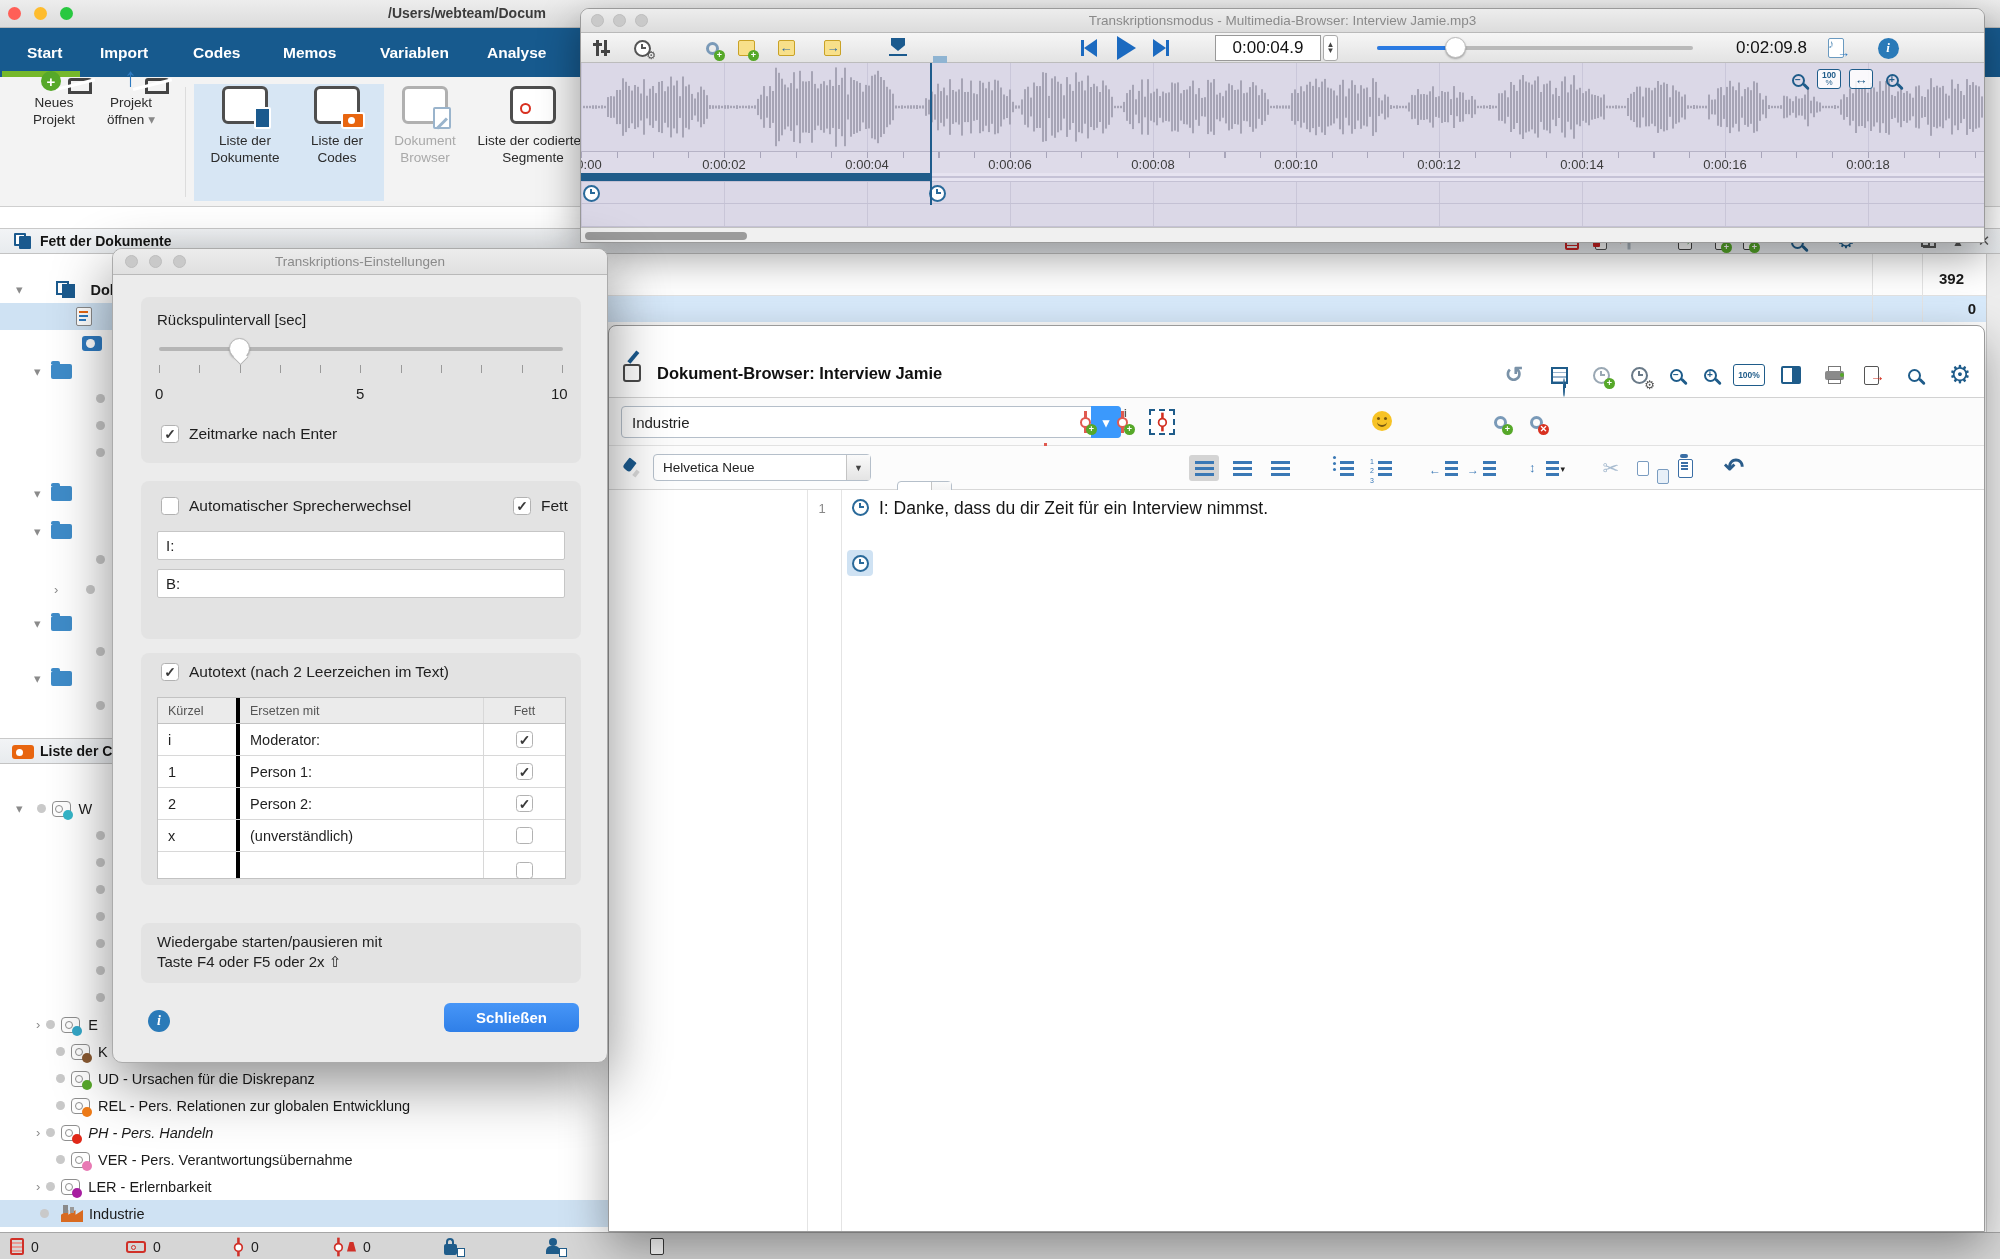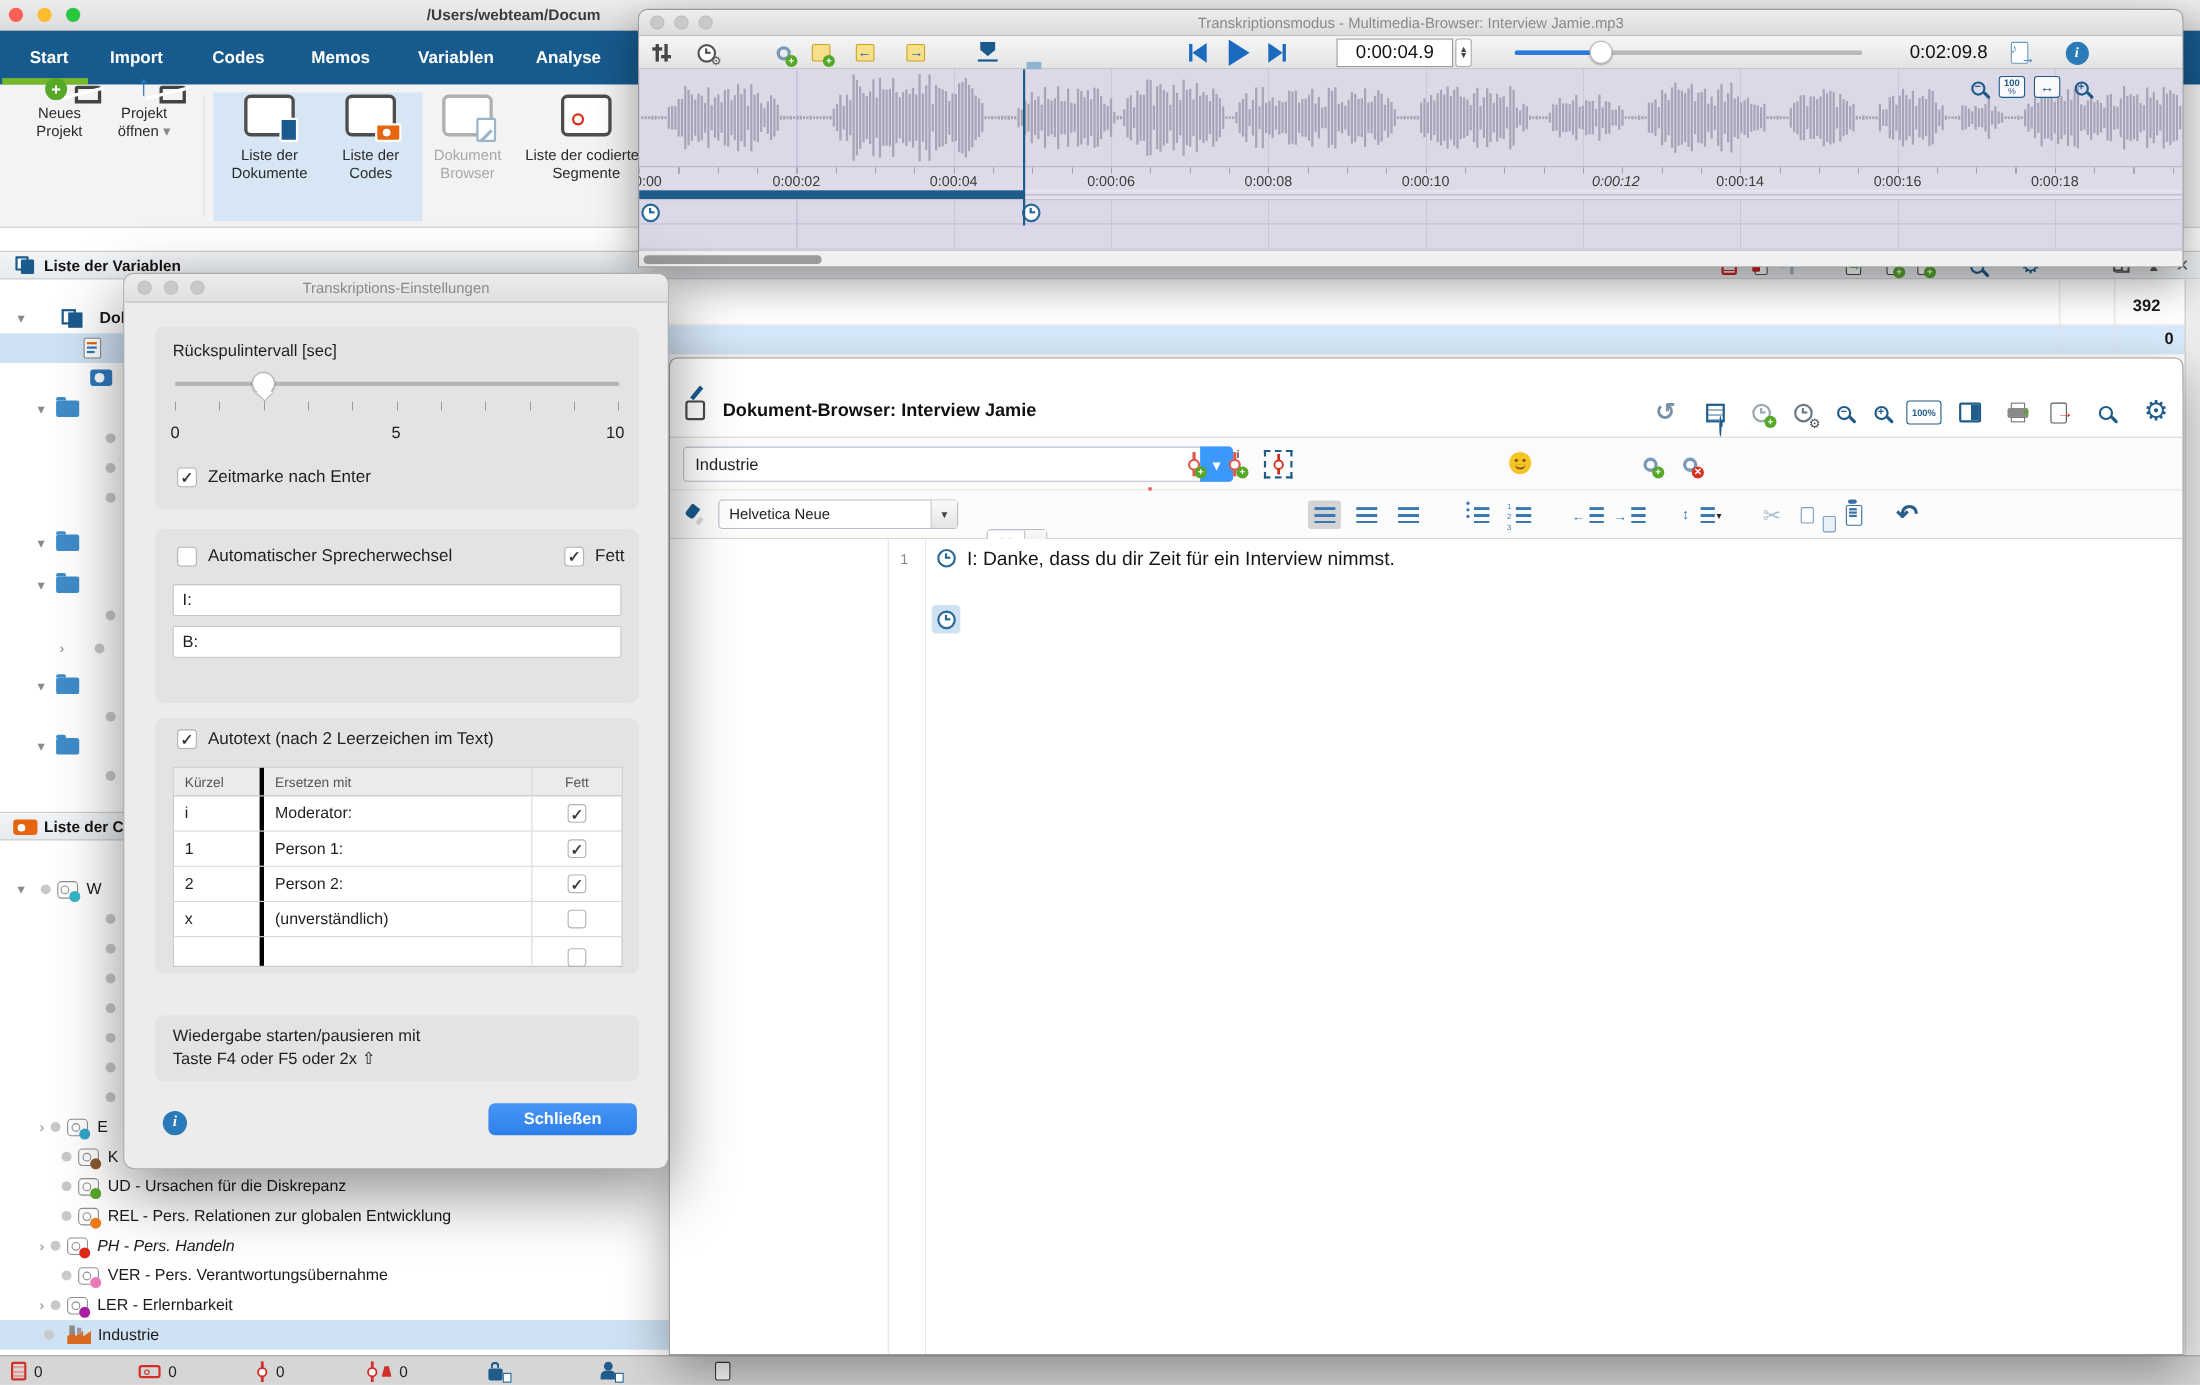--- a/index.html
+++ b/index.html
@@ -182,21 +182,21 @@
       <span class="codesym abs" style="right:-6px;bottom:-8px;color:#d83020;background:#fff;"></span>
     </span>
     <span class="lbl"><span>Liste der codierten</span><br><span>Segmente</span></span>
   </div>
 
   <div class="abs panelhead" style="left:0;top:228px;width:2000px;height:26px;">
     <span class="abs" style="left:14px;top:4px;width:18px;height:16px;">
       <span class="abs" style="left:0;top:0;width:12px;height:13px;background:#fff;border:2px solid #1b5a8e;border-radius:1px;"></span>
       <span class="abs" style="left:5px;top:3px;width:12px;height:13px;background:#1b5a8e;border-radius:1px;"></span>
     </span>
-    <span class="abs" style="left:40px;top:4px;font-size:14px;font-weight:bold;color:#141414;">Liste der Variablen</span>
+    <span class="abs" style="left:40px;top:4px;font-size:14px;font-weight:bold;color:#141414;">Fett der Dokumente</span>
 
     <span class="ic" style="left:1563px;top:4px;width:18px;height:18px;color:#cc2222;">
         <span style="width:14px;height:16px;border:2px solid currentColor;border-radius:2px;background:repeating-linear-gradient(to bottom,transparent 0 2px,#cc2222 2px 3.5px);"></span>
       </span>
     <span class="ic" style="left:1592px;top:4px;width:18px;height:18px;color:#555;">
         <span class="page" style="width:12px;height:15px;"></span>
         <span class="abs" style="left:1px;top:4px;width:7px;height:10px;background:#cc2222;border-radius:1px;"></span>
       </span>
     <span class="ic" style="left:1620px;top:4px;width:18px;height:18px;">
         <span style="width:15px;height:15px;background:#a8b2bc;clip-path:polygon(0 0,100% 0,60% 45%,60% 100%,40% 100%,40% 45%);"></span>
@@ -1012,21 +1012,21 @@
         </span>
     </div>
 
     <div id="mmruler">
       <span class="tlabel" style="left:8px;">0:00</span>
       <span class="tlabel" style="left:143px;">0:00:02</span>
       <span class="tlabel" style="left:286px;">0:00:04</span>
       <span class="tlabel" style="left:429px;">0:00:06</span>
       <span class="tlabel" style="left:572px;">0:00:08</span>
       <span class="tlabel" style="left:715px;">0:00:10</span>
-      <span class="tlabel" style="left:888px;font-style:italic;">0:00:12</span>
+      <span class="tlabel" style="left:858px;">0:00:12</span>
       <span class="tlabel" style="left:1001px;">0:00:14</span>
       <span class="tlabel" style="left:1144px;">0:00:16</span>
       <span class="tlabel" style="left:1287px;">0:00:18</span>
     </div>
 
     <div class="abs" style="left:0;top:164px;width:100%;height:8px;background:#e6e3f0;">
       <span class="abs" style="left:0;top:3px;width:100%;height:2px;background:#c5c2d6;"></span>
       <span class="abs" style="left:0;top:0;width:350px;height:8px;background:#1f5c8a;"></span>
     </div>
 

